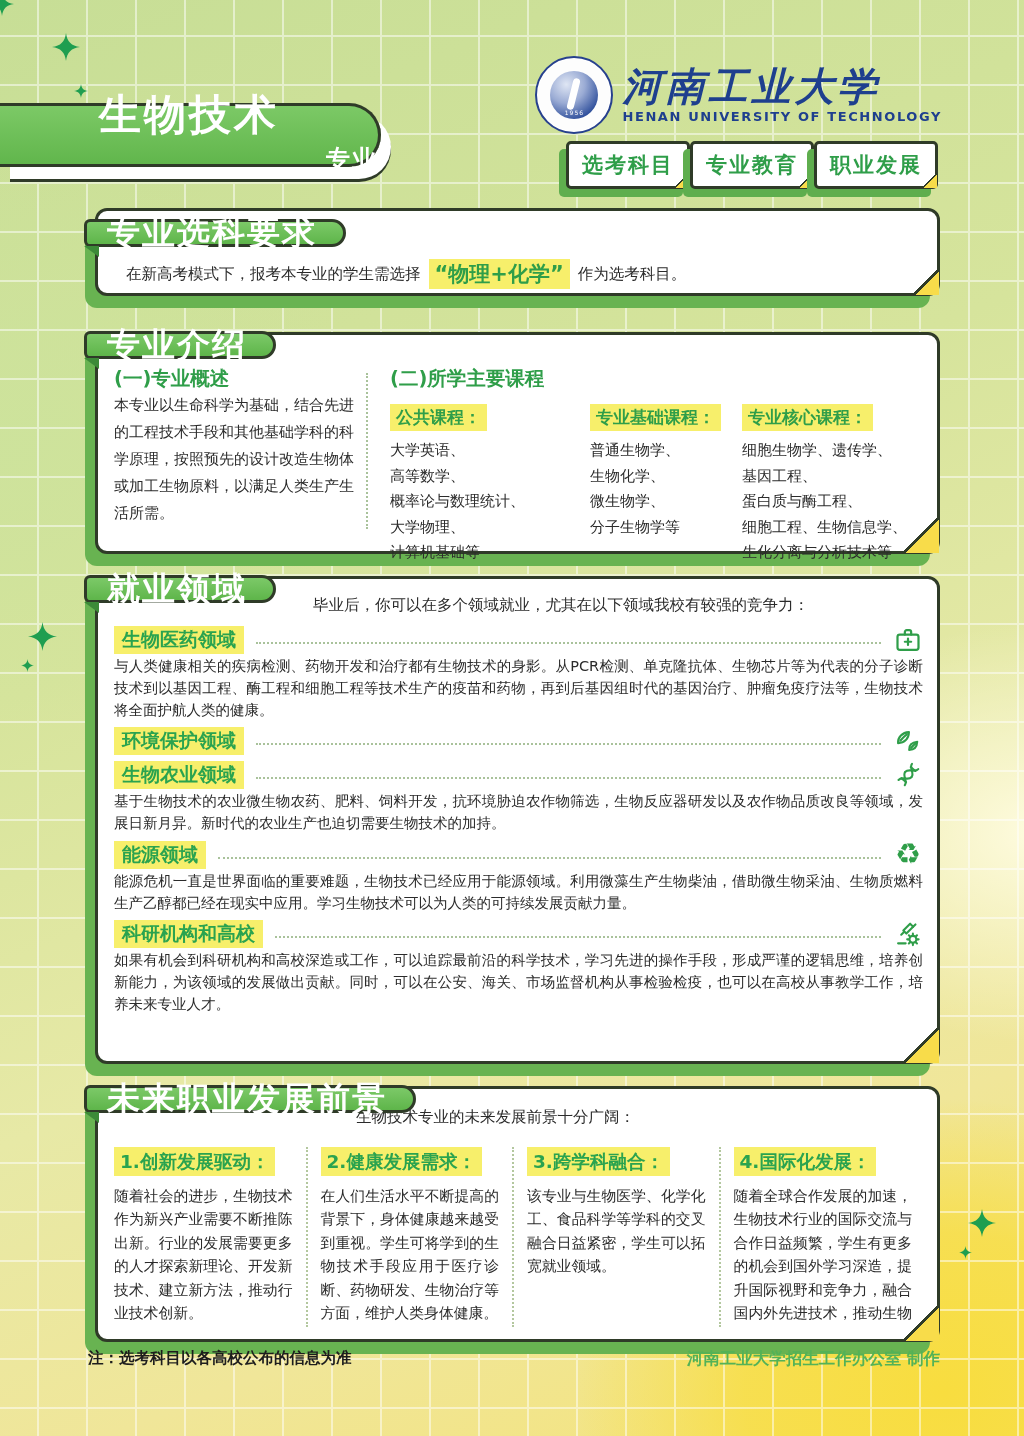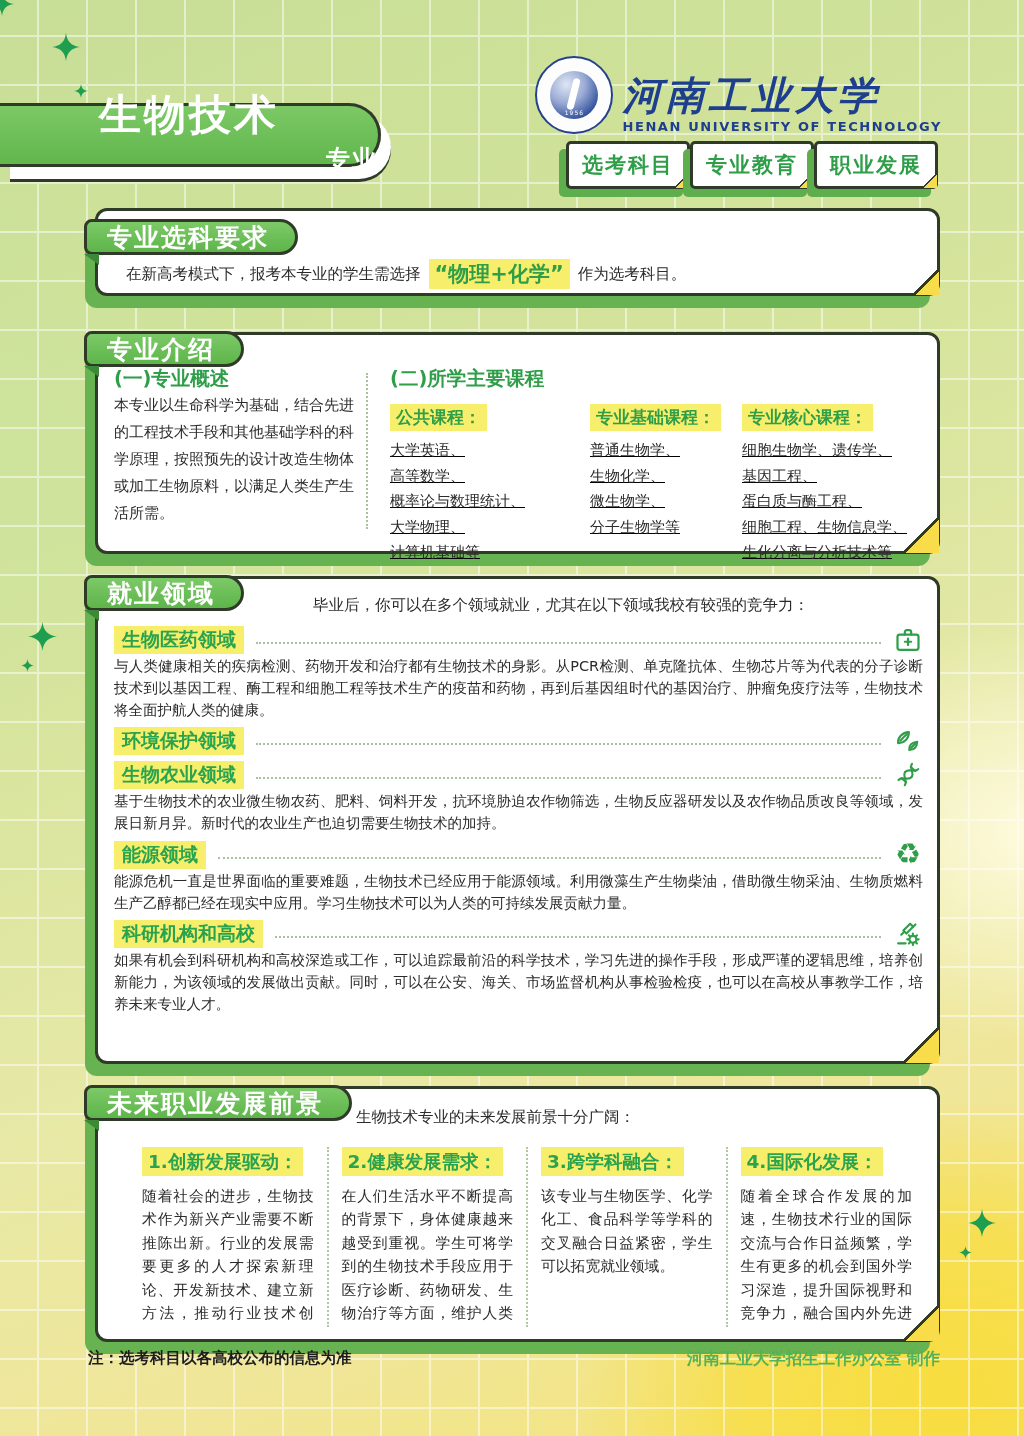--- a/index.html
+++ b/index.html
@@ -10,21 +10,21 @@
       radial-gradient(ellipse 430px 340px at 101% 58%, rgba(255,252,225,.95), rgba(255,252,225,0) 62%),
       radial-gradient(ellipse 600px 500px at 0% 30%, rgba(205,227,156,.9), rgba(205,227,156,0) 60%),
       linear-gradient(158deg,#c7de96 0%,#d6e49c 38%,#e7e9a6 62%,#f0e699 80%,#f5e375 100%);}
   .grid{position:absolute;inset:0;opacity:.5;pointer-events:none;
     background-image:linear-gradient(#ffffff 2px,transparent 2px),linear-gradient(90deg,#ffffff 2px,transparent 2px);
     background-size:49px 49px;background-position:-12px -14px;}
   .star{position:absolute;}
   .star svg{display:block;}
 
   
-  .logo{position:absolute;top:56px;right:82px;display:flex;align-items:flex-end;gap:9px;}
+  .logo{position:absolute;top:56px;right:82px;display:flex;align-items:center;gap:9px;}
   .seal{width:74px;height:74px;border-radius:50%;background:#fdfdfd;border:2px solid #27418e;
     box-shadow:0 0 0 1px #fff inset;position:relative;flex:0 0 auto;}
   .seal-inner{position:absolute;inset:13px;border-radius:50%;
     background:radial-gradient(circle at 34% 28%, #dfe6f4 0%, #9aabd4 40%, #30509c 78%, #1d3a82 100%);}
   .seal-stroke{position:absolute;left:20px;top:7px;width:7px;height:32px;background:#fff;border-radius:4px;transform:rotate(14deg);}
   .seal-year{position:absolute;left:0;right:0;bottom:3px;text-align:center;font-size:6px;color:#fff;letter-spacing:1px;}
   .uni-cn{font-family:"DejaVu Serif","Liberation Serif",serif;font-style:italic;font-weight:bold;
     font-size:39px;line-height:1.05;color:#1e3f8e;letter-spacing:4px;white-space:nowrap;}
   .uni-en{font-size:13px;font-weight:bold;color:#1e3f8e;letter-spacing:1.6px;margin-top:3px;white-space:nowrap;}
 
@@ -44,42 +44,42 @@
 
   
   .card{position:absolute;left:95px;width:845px;background:#fff;border:3px solid #2f3b28;border-radius:12px;
     box-shadow:-10px 12px 0 #68b351;box-sizing:border-box;}
   .fold{position:absolute;right:-2px;bottom:-2px;
     background:linear-gradient(135deg,rgba(0,0,0,0) 48%,#2f3b28 48%,#2f3b28 54%,#f8dc4a 54%);}
   .fold.big{width:36px;height:36px;}
   .fold.small{width:26px;height:26px;}
   .fold.tiny{width:15px;height:15px;}
 
-  .pill{position:absolute;left:-14px;top:-4px;height:36px;z-index:3;
+  .pill{position:absolute;left:-14px;top:-4px;height:28px;z-index:3;
     background:linear-gradient(#7cc968,#5eb54a);border:3px solid #2f3b28;border-radius:10px 23px 23px 10px;
-    color:#fff;font-size:25px;font-weight:bold;letter-spacing:2px;display:flex;align-items:center;
+    color:#fff;font-size:33px;font-weight:bold;letter-spacing:2px;display:flex;align-items:center;
     padding:0 26px 0 20px;white-space:nowrap;box-sizing:border-box;}
   .pill-fold{position:absolute;left:-3px;bottom:-13px;width:15px;height:11px;background:#3c8a38;
     clip-path:polygon(0 0,100% 0,100% 100%);}
 
   
   .card-req{top:208px;height:88px;}
   .card-req .pill{top:8px;}
   .req-line{position:absolute;left:28px;top:48px;right:60px;display:flex;align-items:center;gap:8px;flex-wrap:nowrap;}
   .req-text{font-size:15.5px;color:#2b2b2b;white-space:nowrap;}
   .hl-quote{background:#f7ef6b;color:#2f9e49;font-size:21px;font-weight:bold;padding:1px 6px;white-space:nowrap;}
 
   
   .card-intro{top:332px;height:222px;}
   .col-overview{position:absolute;left:16px;top:30px;width:240px;}
   .green-h{color:#2f9e49;font-size:19.5px;font-weight:bold;}
   .overview-text{margin-top:0;font-size:15px;line-height:1.8;color:#2b2b2b;text-align:justify;}
   .v-divider{position:absolute;left:268px;top:38px;bottom:22px;border-left:2px dotted #a9c29b;}
   .col-courses{position:absolute;left:292px;top:30px;right:14px;}
-  .course-row{display:flex;margin-top:12px;text-decoration:underline;}
+  .course-row{display:flex;margin-top:12px;}
   .course-col{box-sizing:border-box;}
   .course-col.c0{width:200px;}
   .course-col.c1{width:152px;}
   .course-col.c2{flex:1;}
   .course-label{display:inline-block;background:#f7ef6b;color:#2f9e49;font-size:17px;font-weight:bold;padding:2px 6px;}
   .course-items{margin-top:7px;font-size:15px;line-height:1.7;color:#2b2b2b;}
 
   
   .card-emp{top:576px;height:488px;overflow:visible;}
   .emp-intro{margin:16px 10px 0 215px;font-size:15.5px;color:#2b2b2b;}
@@ -89,21 +89,21 @@
   .job-title{background:#f7ef6b;color:#2aa34f;font-size:19px;font-weight:bold;padding:1px 8px;white-space:nowrap;}
   .job-lead{flex:1;border-bottom:2px dotted #a9c29b;margin:0 12px;transform:translateY(3px);}
   .job-icon{width:30px;height:30px;flex:0 0 auto;display:flex;align-items:center;justify-content:center;}
   .job-icon svg{display:block;}
   .recycle-glyph{font-size:29px;line-height:1;color:#2f9e49;font-weight:bold;}
   .job-text{margin-top:2px;font-size:14.5px;line-height:1.5;color:#2b2b2b;text-align:justify;}
 
   
   .card-future{top:1086px;height:256px;}
   .future-intro{margin:18px 10px 0 258px;font-size:15.5px;color:#2b2b2b;}
-  .future-cols{position:absolute;left:16px;right:12px;top:58px;bottom:12px;display:flex;overflow:hidden;margin-left:28px;}
+  .future-cols{position:absolute;left:16px;right:12px;top:58px;bottom:12px;display:flex;overflow:hidden;}
   .future-col{flex:1;padding:0 13px;box-sizing:border-box;}
   .future-col:first-child{padding-left:0;}
   .future-col + .future-col{border-left:2px dotted #b3c79e;}
   .future-head{display:inline-block;background:#f7ef6b;color:#2aa34f;font-size:18.5px;font-weight:bold;padding:2px 6px;}
   .future-text{margin-top:8px;font-size:14.8px;line-height:1.58;color:#2b2b2b;text-align:justify;}
 
   
   .foot-note{position:absolute;left:88px;top:1348px;font-size:15.5px;font-weight:bold;color:#1d1d1d;}
   .foot-credit{position:absolute;right:84px;top:1348px;font-size:16.5px;font-weight:bold;color:#53b257;}
 </style>

